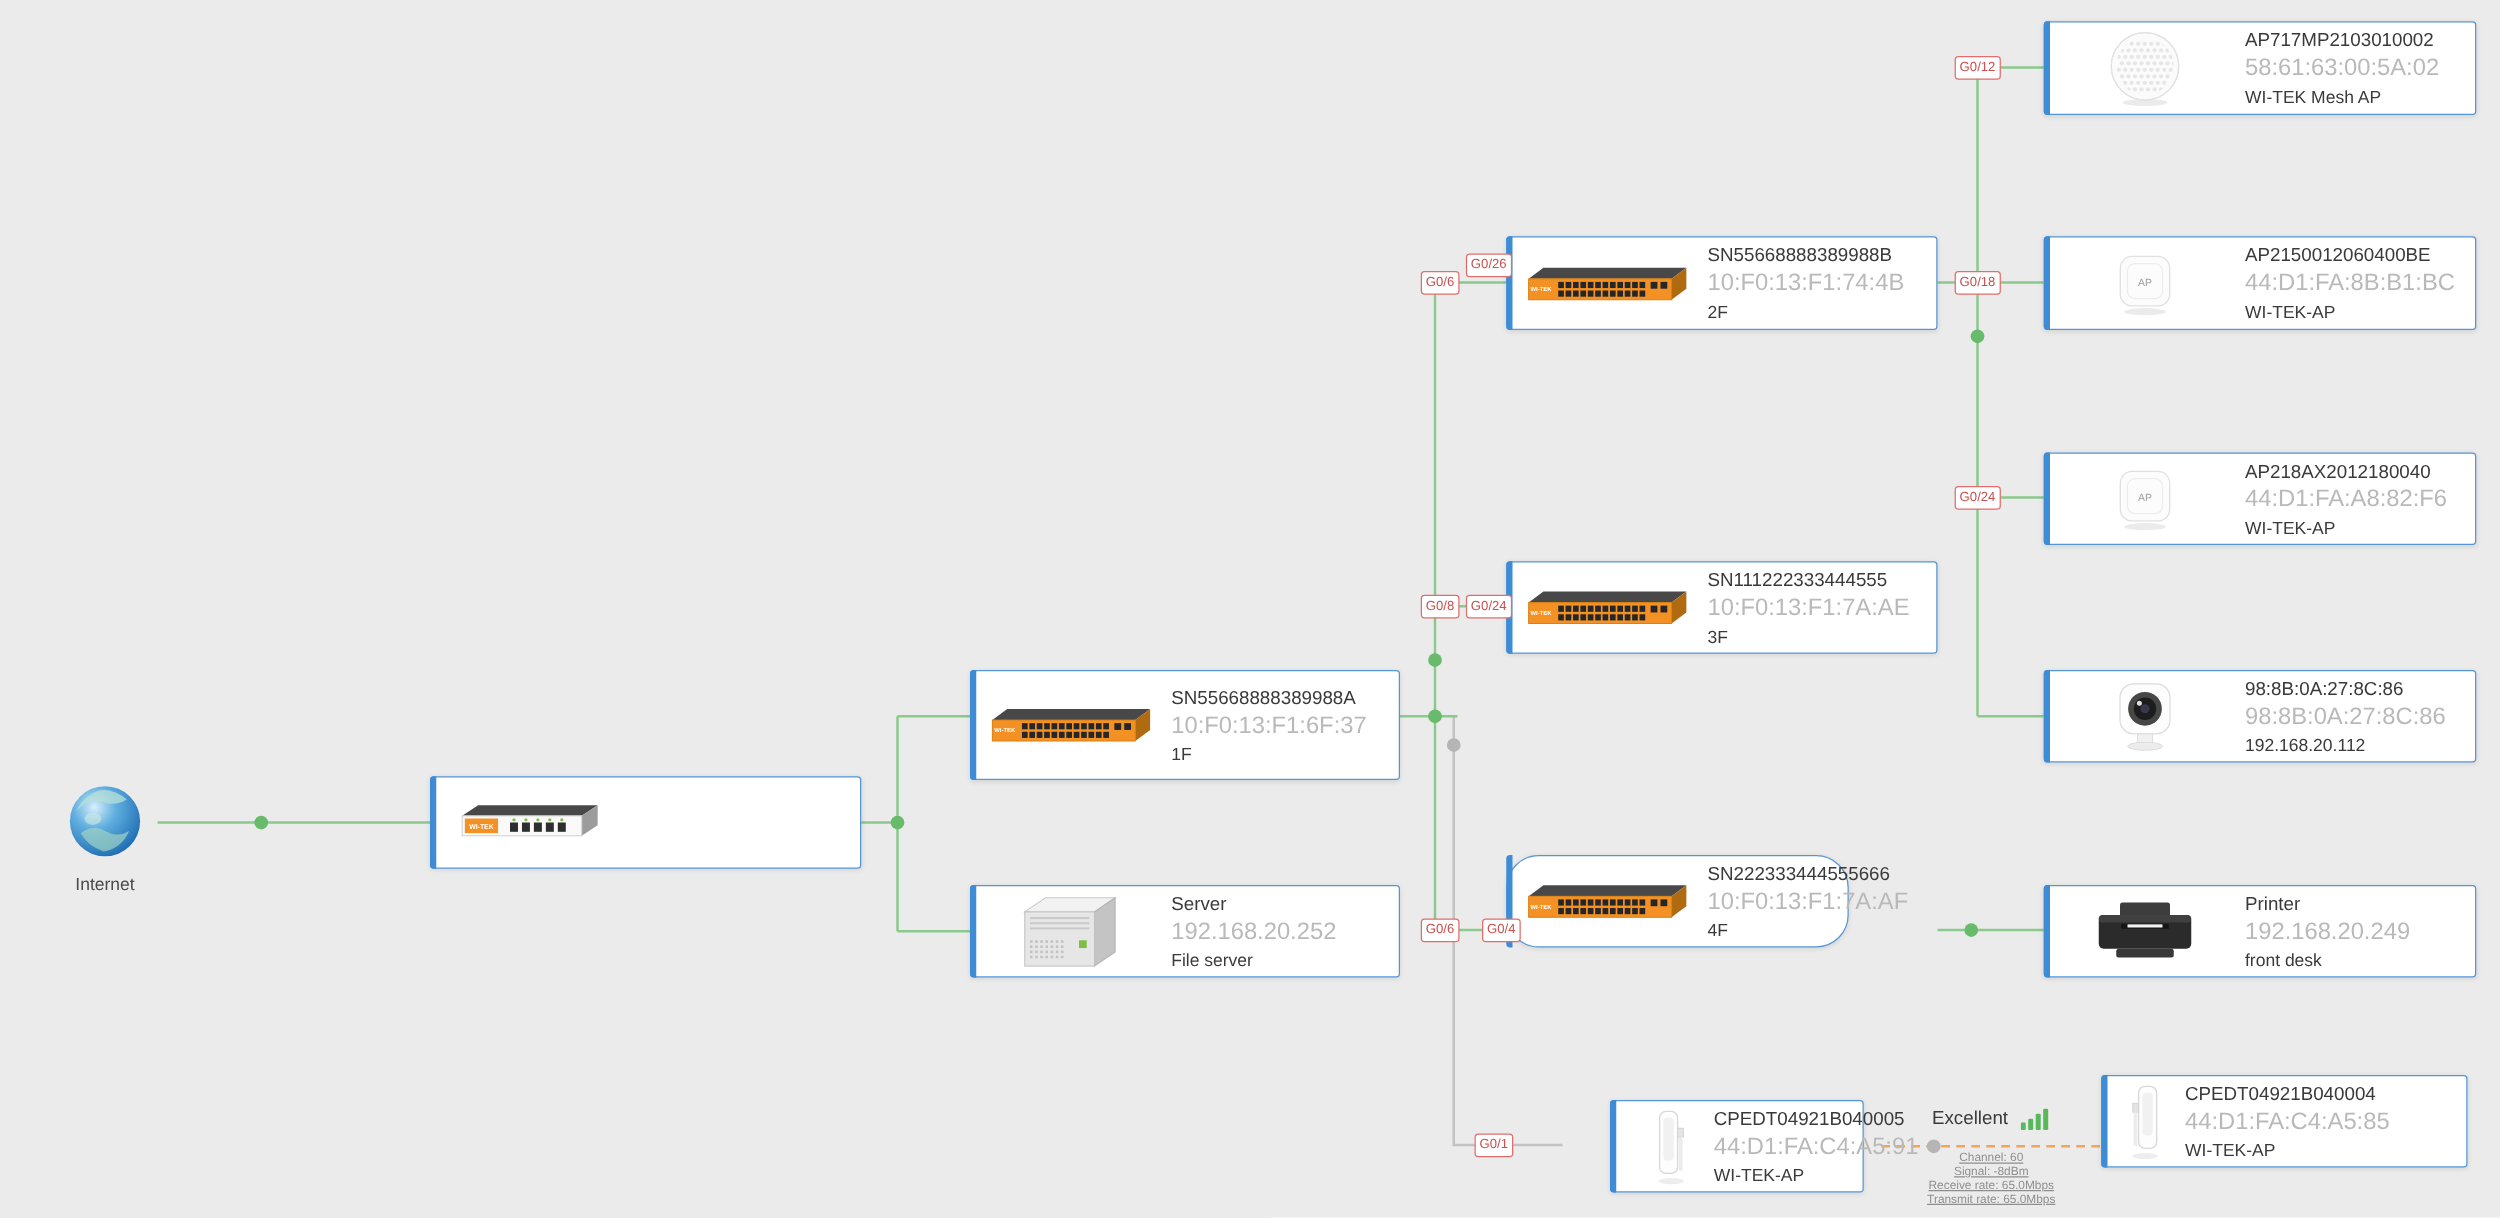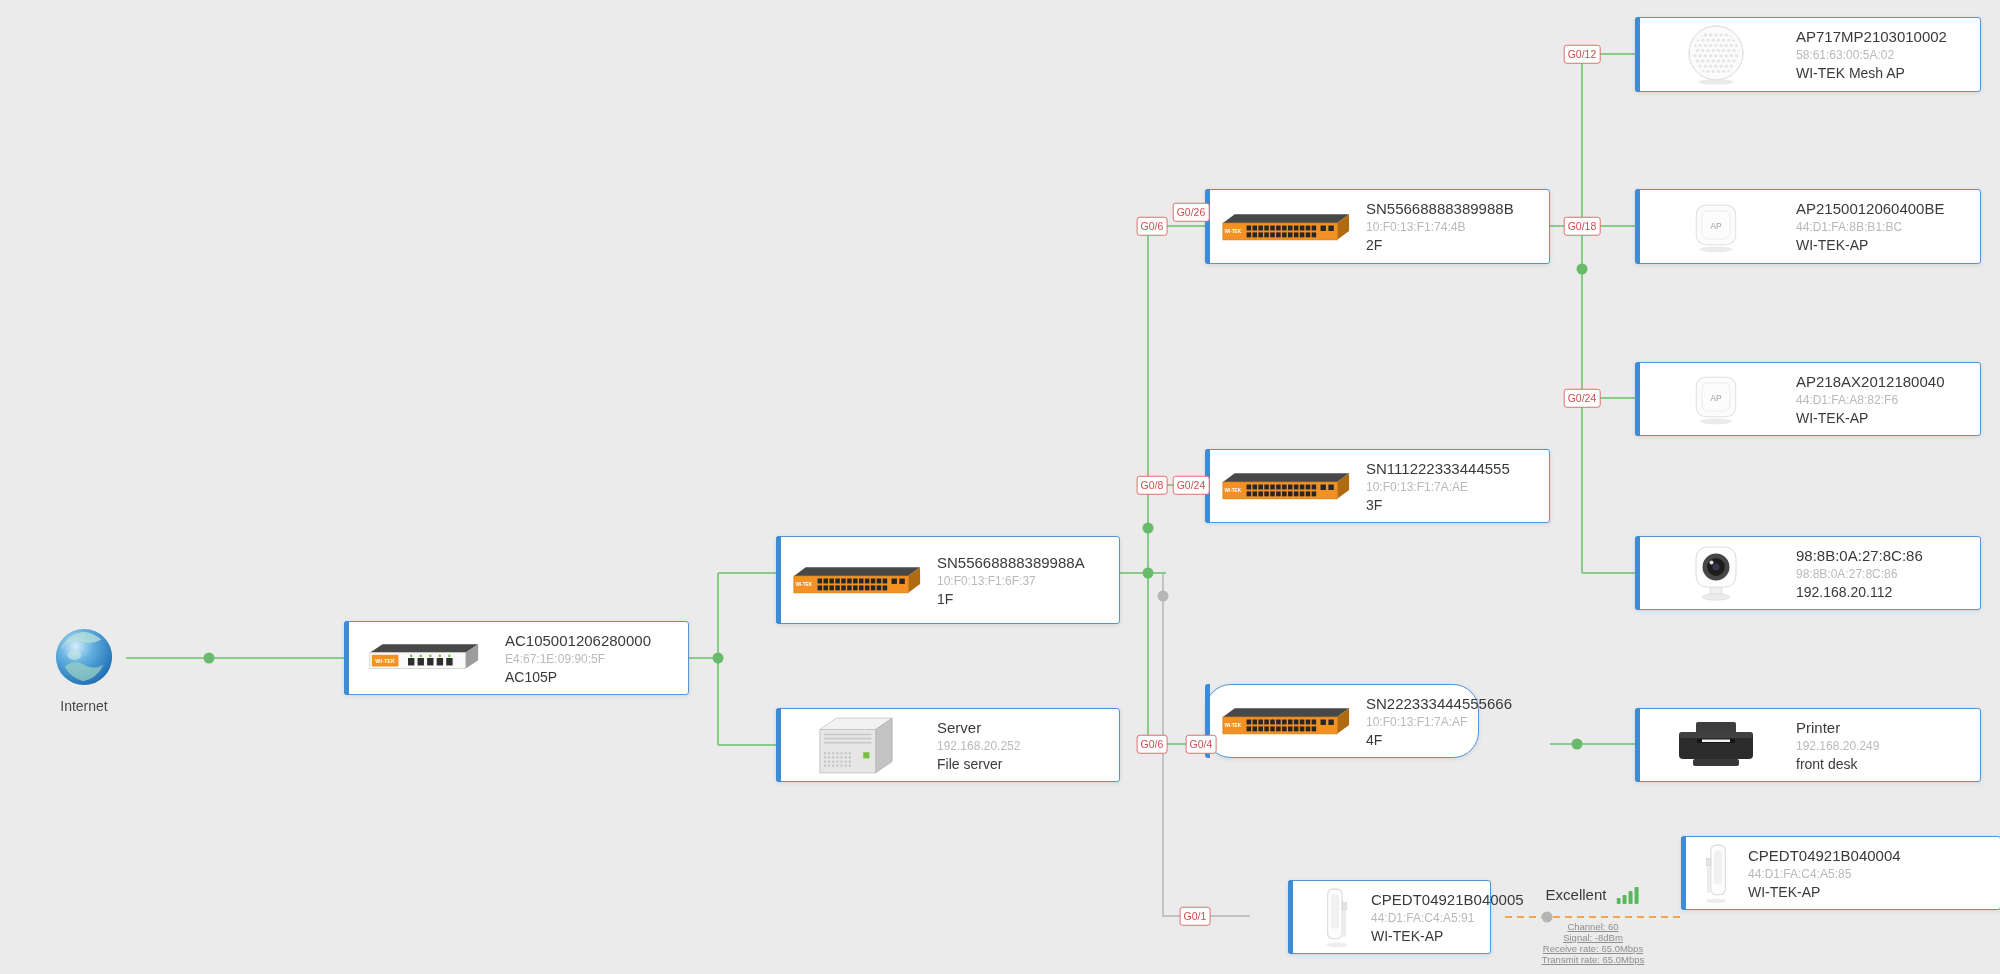--- a/index.html
+++ b/index.html
@@ -20,21 +20,21 @@
   }
   .node::before {
     content:""; position:absolute; left:-1px; top:-1px; bottom:-1px; width:5px;
     background:var(--box-accent,#3f8cd6); border-radius:3px 0 0 3px;
   }
   .icon-wrap { width:160px; display:flex; justify-content:center; align-items:center; flex:none; }
   .node-narrow .icon-wrap { width:66px; }
   .icon-wrap svg { display:block; }
   .txt { flex:1; display:flex; flex-direction:column; justify-content:center; gap:3px; min-width:0; padding-right:8px; }
   .l1 { font-size:15px; color:var(--title-text,#3a3a3a); white-space:nowrap; }
-  .l2 { font-size:12px; color:var(--sub-text,#b9b9b9); white-space:nowrap; }
+  .l2 { font-size:19px; color:var(--sub-text,#b9b9b9); white-space:nowrap; }
   .l3 { font-size:14px; color:var(--title-text,#3a3a3a); white-space:nowrap; }
 
   .port {
     position:absolute; transform:translate(-50%,-50%);
     background:#ffffff;
     border:1px solid var(--port-border,#e26d6d);
     color:var(--port-text,#c94f4f);
     font-size:10.5px; line-height:1; padding:3px 3px;
     border-radius:3px; white-space:nowrap; z-index:4;
   }
@@ -133,25 +133,20 @@
           <circle cx="47" cy="14" r="1.2" fill="#7ac143"></circle>
           <rect x="53" y="16" width="6" height="7" fill="#2e2e2e"></rect>
           <circle cx="56" cy="14" r="1.2" fill="#7ac143"></circle>
           <rect x="62" y="16" width="6" height="7" fill="#2e2e2e"></rect>
           <circle cx="65" cy="14" r="1.2" fill="#7ac143"></circle>
           <rect x="71" y="16" width="6" height="7" fill="#2e2e2e"></rect>
           <circle cx="74" cy="14" r="1.2" fill="#7ac143"></circle>
           <rect x="80" y="16" width="6" height="7" fill="#2e2e2e"></rect>
           <circle cx="83" cy="14" r="1.2" fill="#7ac143"></circle>
         </svg>
-      </div>
-      <div class="txt">
-        <div class="l1">AC105001206280000</div>
-        <div class="l2">E4:67:1E:09:90:5F</div>
-        <div class="l3">AC105P</div>
       </div>
     </div>
     <div class="node" style="left: 776px; top: 536px; width: 344px; height: 88px;">
       <div class="icon-wrap">
         <svg width="138" height="34" viewBox="0 0 140 32">
           <polygon points="6,12 18,3 134,3 122,12" fill="#484848"></polygon>
           <polygon points="122,12 134,3 134,20 122,29" fill="#b06a10"></polygon>
           <rect x="6" y="12" width="116" height="17" fill="#f49124" stroke="#d87f12" stroke-width="0.8"></rect>
           <text x="16" y="22" font-size="4.8" fill="#fff" text-anchor="middle" font-weight="bold">WI-TEK</text>
           <rect x="30" y="14.5" width="4.6" height="5" fill="#262626"></rect>
@@ -524,21 +519,21 @@
           <rect x="19" y="17" width="4.5" height="7" fill="#e4e4e4" stroke="#cfcfcf" stroke-width="0.6"></rect>
           <rect x="20" y="24" width="2.8" height="26" fill="#ececec"></rect>
         </svg>
       </div>
       <div class="txt">
         <div class="l1">CPEDT04921B040005</div>
         <div class="l2">44:D1:FA:C4:A5:91</div>
         <div class="l3">WI-TEK-AP</div>
       </div>
     </div>
-    <div class="node node-narrow" style="left: 1681px; top: 836px; width: 320px; height: 74px;">
+    <div class="node node-narrow" style="left: 1681px; top: 860px; width: 293px; height: 74px;">
       <div class="icon-wrap" style="transform:scaleX(-1)">
         <svg width="32" height="64" viewBox="0 0 30 62">
           <ellipse cx="14" cy="58" rx="10" ry="2.4" fill="rgba(0,0,0,0.07)"></ellipse>
           <rect x="5" y="4" width="14" height="48" rx="5" fill="#fdfdfd" stroke="#d8d8d8"></rect>
           <rect x="8" y="9" width="8" height="33" rx="3" fill="#f1f1f1"></rect>
           <rect x="19" y="17" width="4.5" height="7" fill="#e4e4e4" stroke="#cfcfcf" stroke-width="0.6"></rect>
           <rect x="20" y="24" width="2.8" height="26" fill="#ececec"></rect>
         </svg>
       </div>
       <div class="txt">

